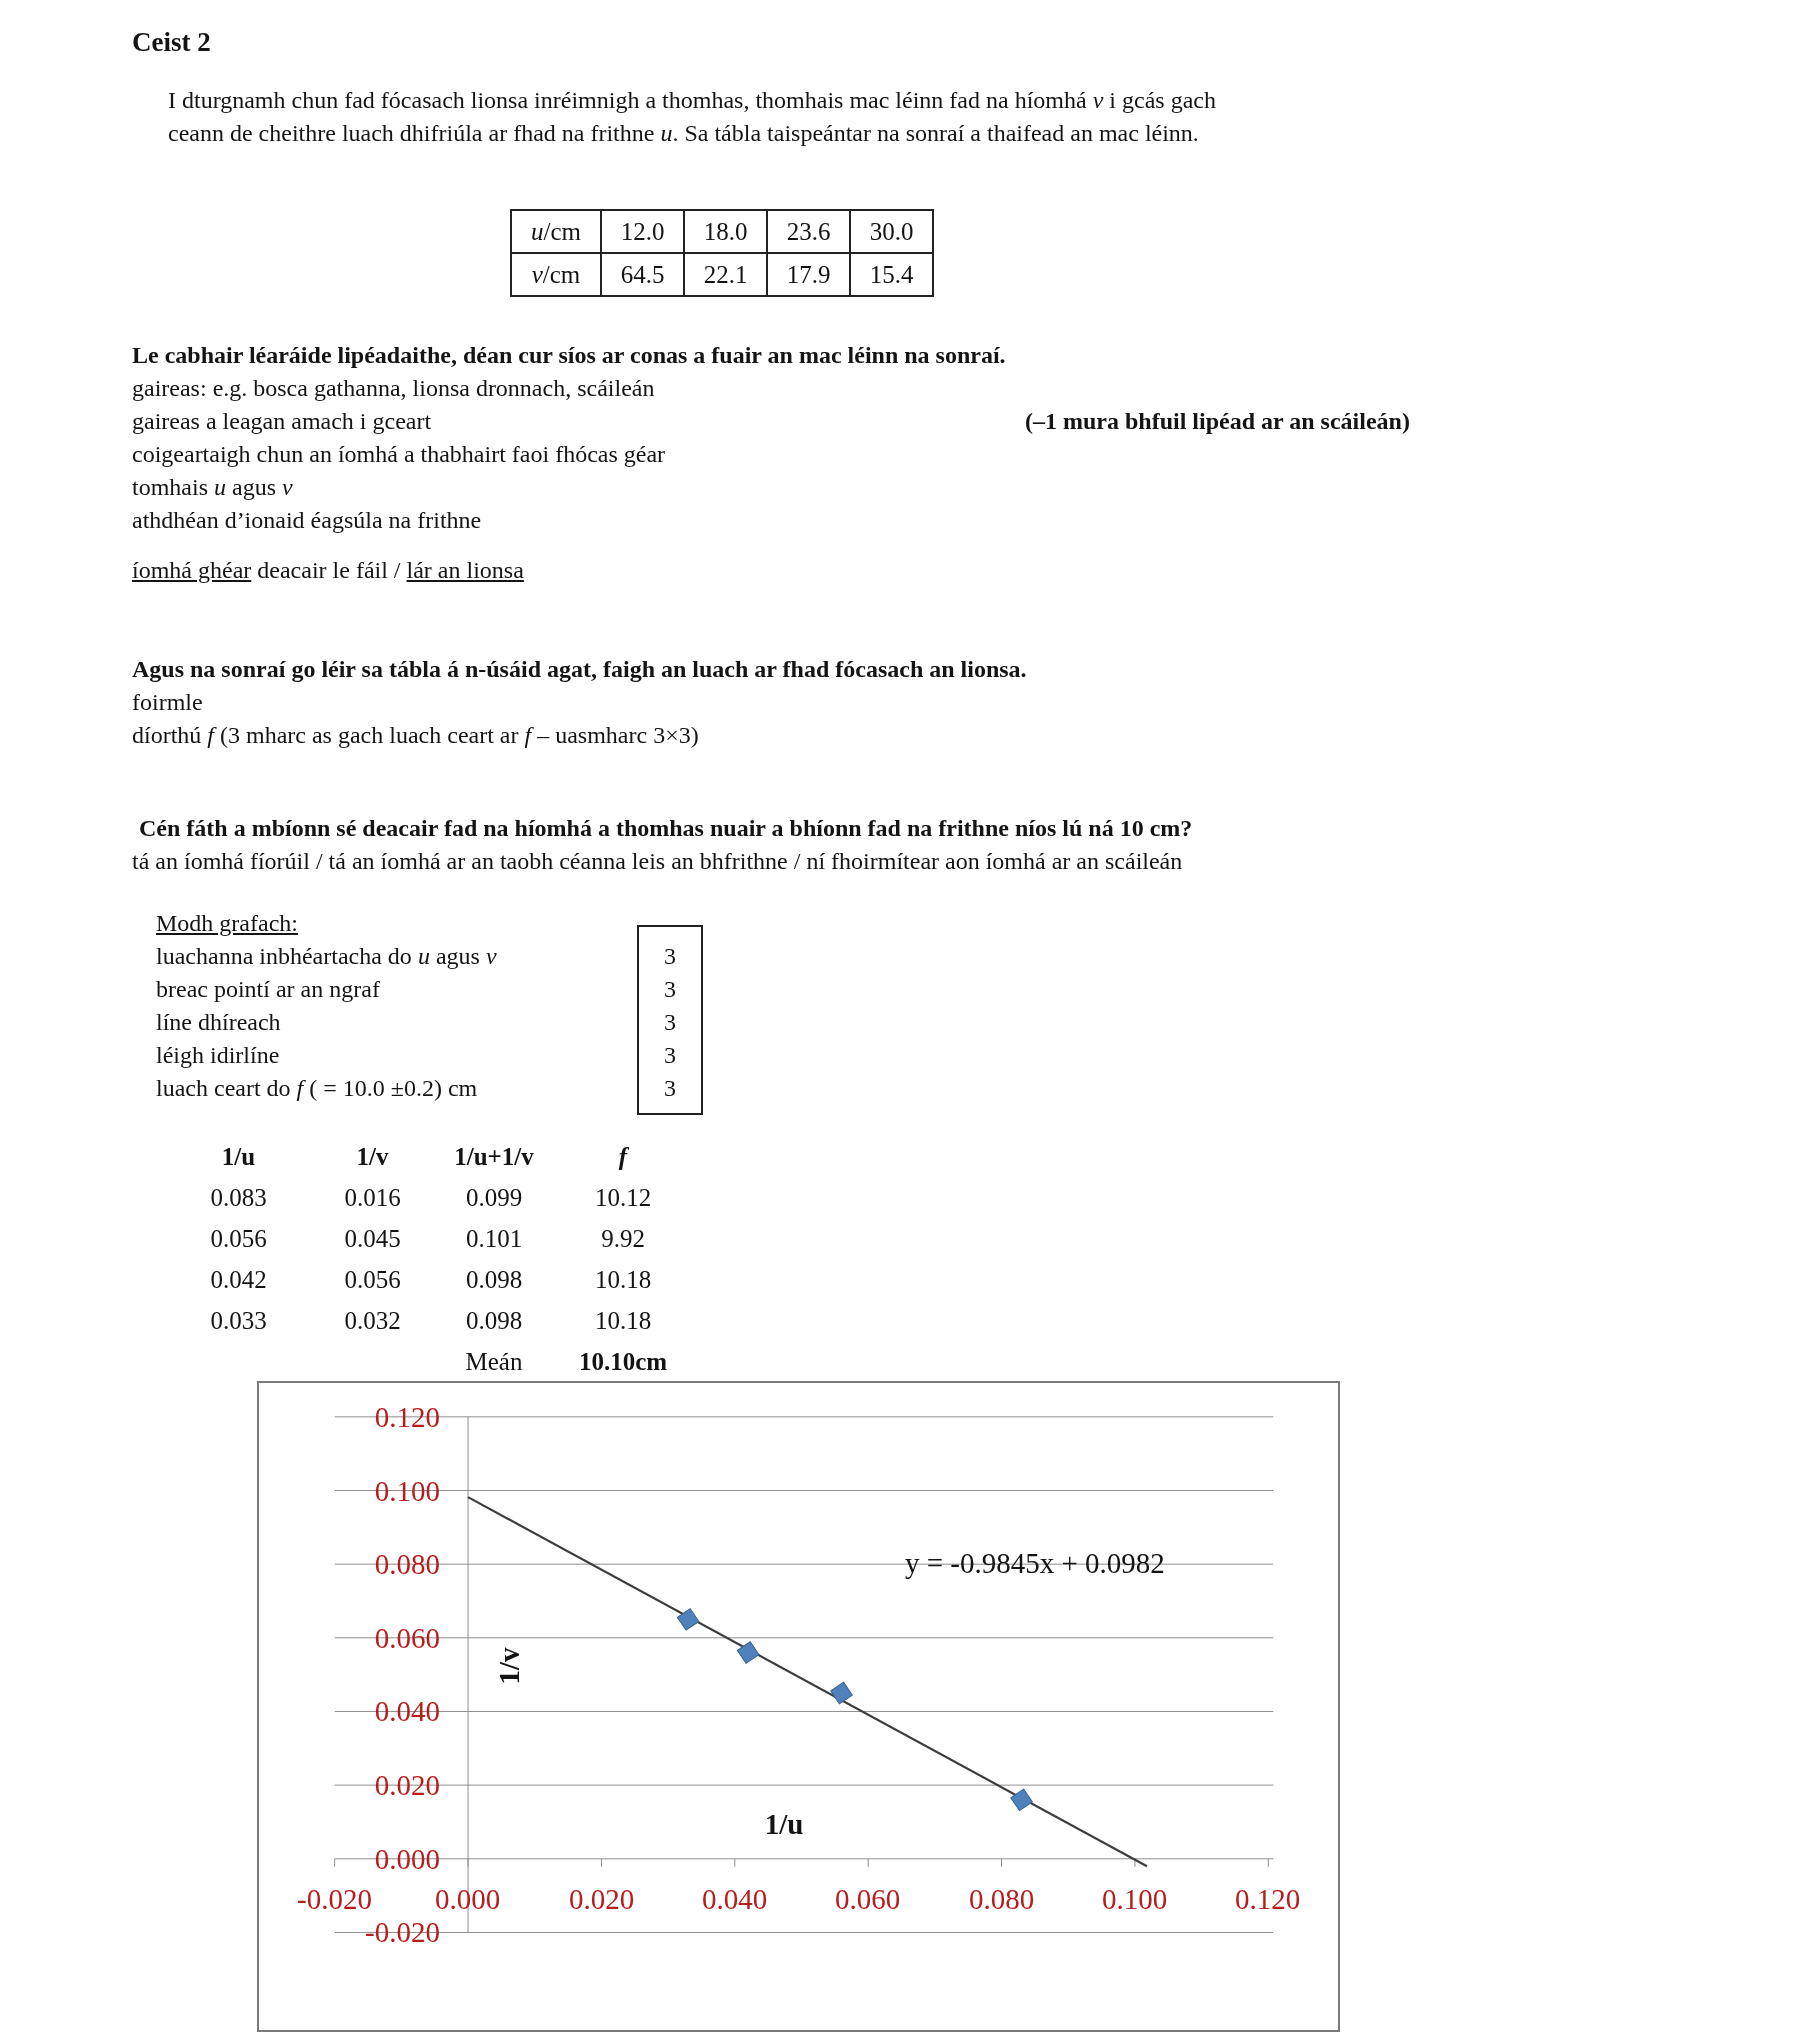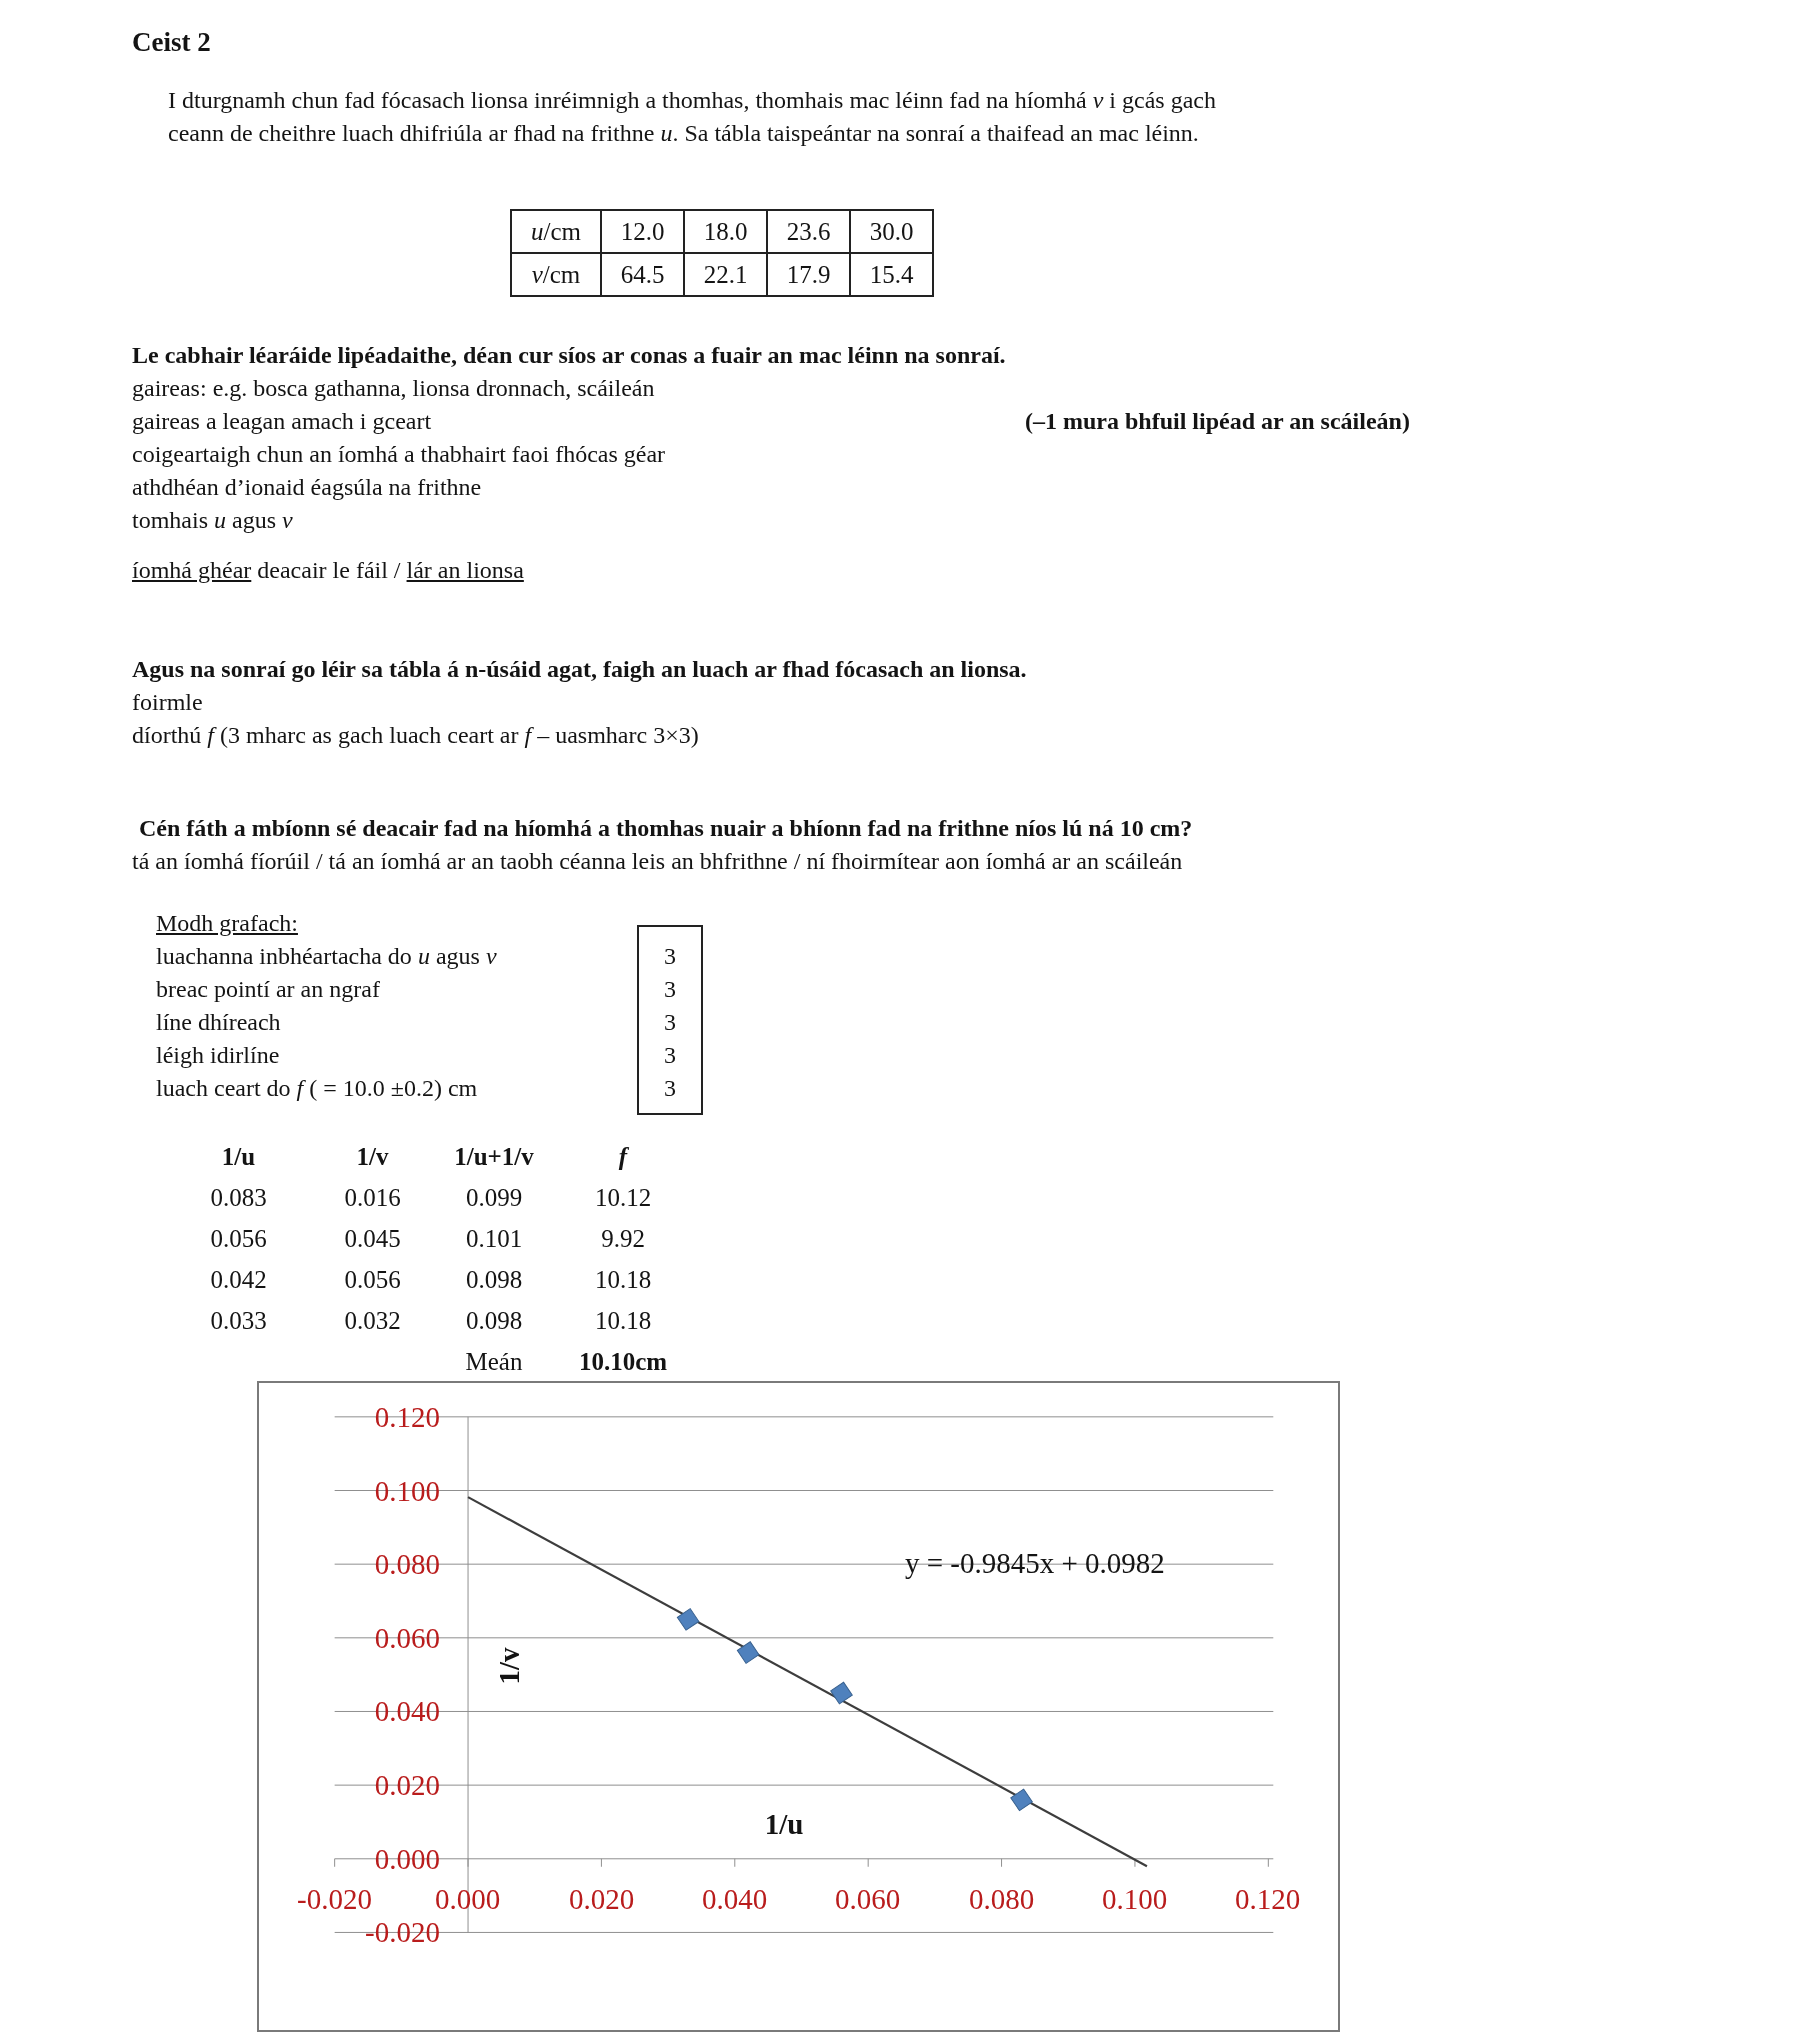--- a/index.html
+++ b/index.html
@@ -64,22 +64,22 @@
       <td>15.4</td>
     </tr>
   </tbody>
     </table>
 
   <div class="abs" style="left:132px;top:339px;">
     <div class="line b">Le cabhair léaráide lipéadaithe, déan cur síos ar conas a fuair an mac léinn na sonraí.</div>
     <div class="line">gaireas: e.g.  bosca gathanna, lionsa dronnach, scáileán</div>
     <div class="line">gaireas a leagan amach i gceart</div>
     <div class="line">coigeartaigh chun an íomhá a thabhairt faoi fhócas géar</div>
+    <div class="line"><span>tomhais </span><span class="it">u</span><span> agus </span><span class="it">v</span></div>
     <div class="line">athdhéan d’ionaid éagsúla na frithne</div>
-    <div class="line"><span>tomhais </span><span class="it">u</span><span> agus </span><span class="it">v</span></div>
   </div>
   <div class="abs b line" style="left:1025px;top:405px;">(–1 mura bhfuil lipéad ar an scáileán)</div>
   <div class="abs marks" style="left:1433px;top:372px;">
       <div class="line">3</div>
       <div class="line">3</div>
       <div class="line">3</div>
       <div class="line">3</div>
       <div class="line">3</div>
     </div>
 

